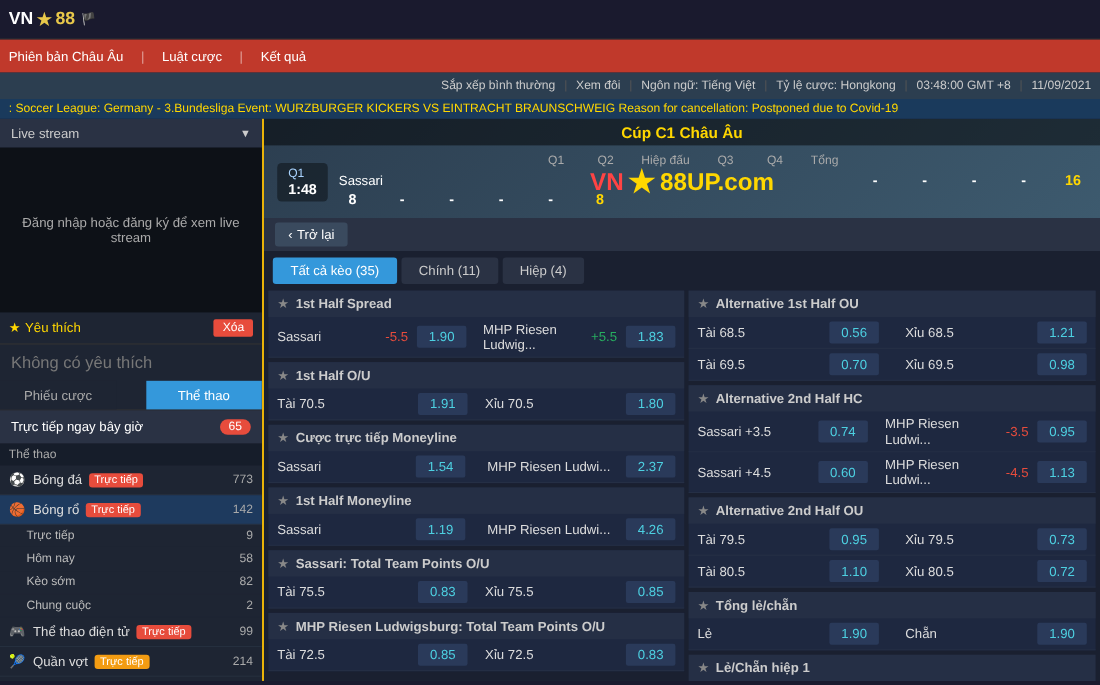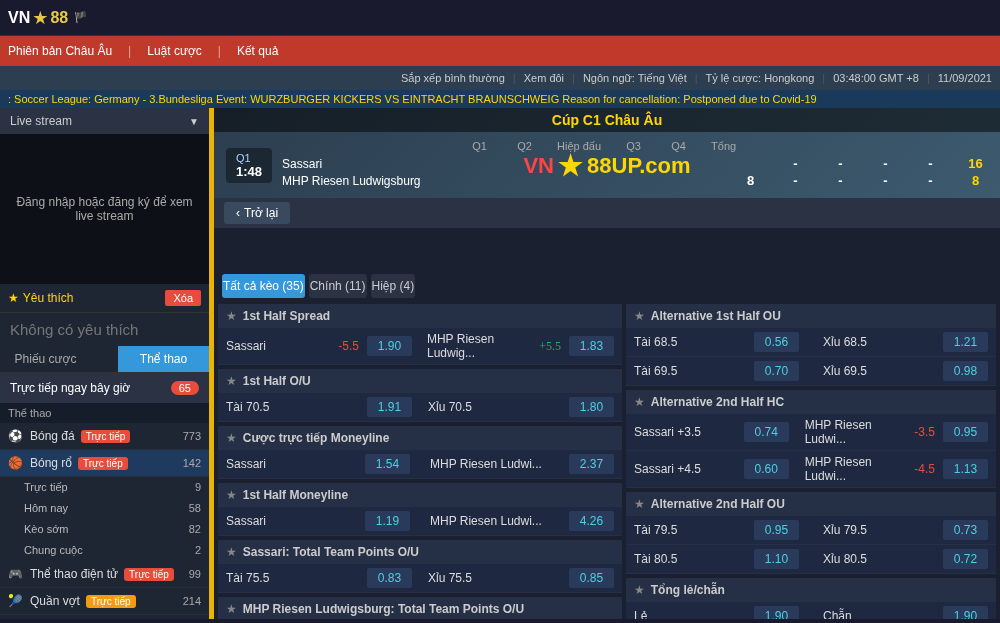--- a/index.html
+++ b/index.html
@@ -18,21 +18,21 @@
     .top-bar-item { display: flex; align-items: center; gap: 3px; }
     .top-bar-sep { color: #555; }
 
     
     .ticker { background: #1a3a5c; color: #ffd700; padding: 3px 8px; font-size: 11px; overflow: hidden; white-space: nowrap; }
 
     
     .main-layout { display: flex; height: calc(623px - 36px - 30px - 24px - 22px); }
 
     
-    .sidebar { width: 214px; background: #1e2533; border-right: 5px solid #eab308; overflow-y: auto; flex-shrink: 0; }
+    .sidebar { width: 240px; background: #1e2533; border-right: 2px solid #eab308; overflow-y: auto; flex-shrink: 0; }
     .livestream-header { background: #2a3244; padding: 6px 10px; display: flex; align-items: center; justify-content: space-between; }
     .livestream-title { font-size: 12px; color: #ccc; }
     .livestream-arrow { color: #ccc; font-size: 10px; }
     .livestream-content { background: #0d1117; height: 150px; display: flex; align-items: center; justify-content: center; }
     .livestream-login { color: #aaa; font-size: 12px; text-align: center; padding: 10px; }
     .favorites-section { padding: 6px 8px; background: #1e2533; display: flex; align-items: center; justify-content: space-between; border-bottom: 1px solid #333; }
     .favorites-label { color: #ffd700; font-size: 12px; display: flex; align-items: center; gap: 4px; }
     .star-icon { color: #ffd700; }
     .xoa-btn { background: #e74c3c; color: #fff; border: none; padding: 2px 8px; font-size: 11px; cursor: pointer; border-radius: 2px; }
     .no-favorites { color: #777; font-size: 15px; padding: 8px 10px; }
@@ -73,36 +73,36 @@
     .score-val.highlight { color: #ffd700; }
     .vn88-watermark { position: absolute; top: 50%; left: 50%; transform: translate(-50%, -50%); font-size: 22px; font-weight: bold; color: rgba(255,255,255,0.85); pointer-events: none; display: flex; align-items: center; gap: 4px; z-index: 10; }
     .wm-star { color: #ffd700; font-size: 28px; }
 
     
     .back-bar { background: #2a3244; padding: 4px 10px; }
     .back-btn { background: #3a4a5e; color: #fff; border: none; padding: 4px 12px; cursor: pointer; font-size: 12px; border-radius: 3px; display: flex; align-items: center; gap: 4px; }
 
     
     .bet-type-tabs { display: flex; gap: 4px; padding: 6px 8px; background: #1a2030; }
-    .bet-type-tab { padding: 5px 1px; border-radius: 3px; cursor: pointer; font-size: 12px; margin-top: 40px; }
+    .bet-type-tab { padding: 5px 16px; border-radius: 3px; cursor: pointer; font-size: 12px; }
     .bet-type-tab.active { background: #3498db; color: #fff; }
     .bet-type-tab.inactive { background: #2a3244; color: #ccc; }
     .section { margin-bottom: 4px; background: #1e2840; }
     .section-header { background: #252f45; padding: 5px 8px; display: flex; align-items: center; gap: 6px; }
     .section-title { color: #ccc; font-size: 12px; font-weight: bold; }
     .section-star { color: #888; font-size: 12px; cursor: pointer; }
     .bet-row { display: flex; align-items: center; padding: 4px 8px; border-bottom: 1px solid #252f45; }
     .bet-team { flex: 1; color: #ddd; font-size: 12px; }
     .bet-odds { background: #2a3a5a; color: #4dd0e1; font-size: 12px; padding: 3px 8px; border-radius: 2px; cursor: pointer; min-width: 45px; text-align: center; }
     .bet-middle { color: #aaa; font-size: 11px; }
 
     .spread-row { display: flex; align-items: center; padding: 4px 8px; border-bottom: 1px solid #252f45; gap: 8px; }
     .spread-team { flex: 1; color: #ddd; font-size: 12px; }
     .spread-val { color: #e74c3c; font-size: 12px; }
-    .spread-plus { color: #27ae60; font-size: 12px; font-family: Liberation Serif, serif; }
+    .spread-plus { color: #27ae60; font-size: 12px; }
   </style>
 </head>
 <body>
 
 <div>
   <div class="header">
     <div class="logo">
       <span class="logo-vn">VN</span>
       <span class="logo-star">★</span>
       <span class="logo-88">88</span>
@@ -249,21 +249,20 @@
             <div class="score-cols">
               <span class="score-val"></span>
               <span class="score-val">-</span>
               <span class="score-val">-</span>
               <span class="score-val">-</span>
               <span class="score-val">-</span>
               <span class="score-val highlight">16</span>
             </div>
           </div>
           <div class="team-row">
-            <span class="team-name">MHP Riesen Ludwigsburg</span>
             <div class="score-cols">
               <span class="score-val">8</span>
               <span class="score-val">-</span>
               <span class="score-val">-</span>
               <span class="score-val">-</span>
               <span class="score-val">-</span>
               <span class="score-val highlight">8</span>
             </div>
           </div>
         </div>

